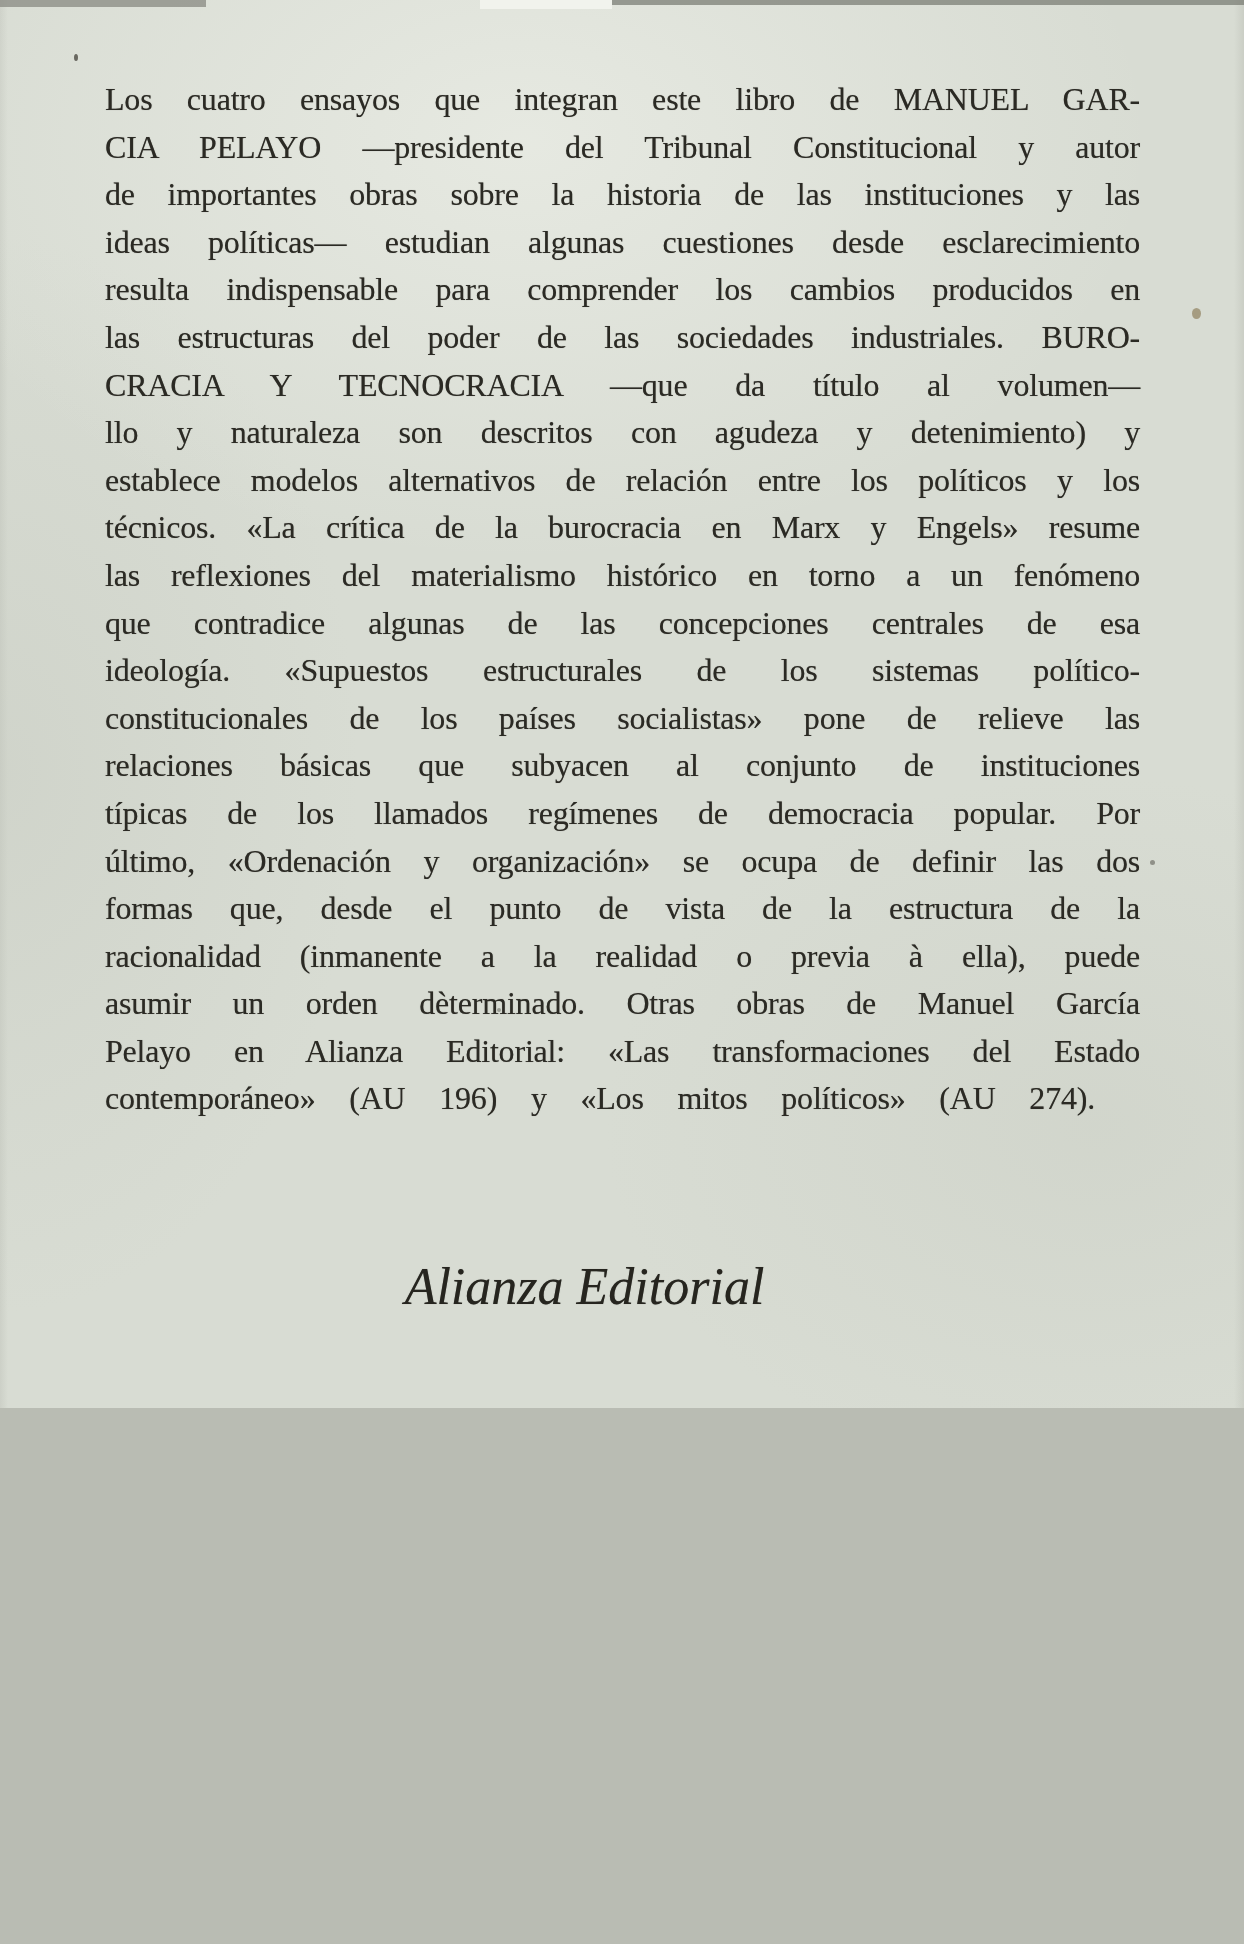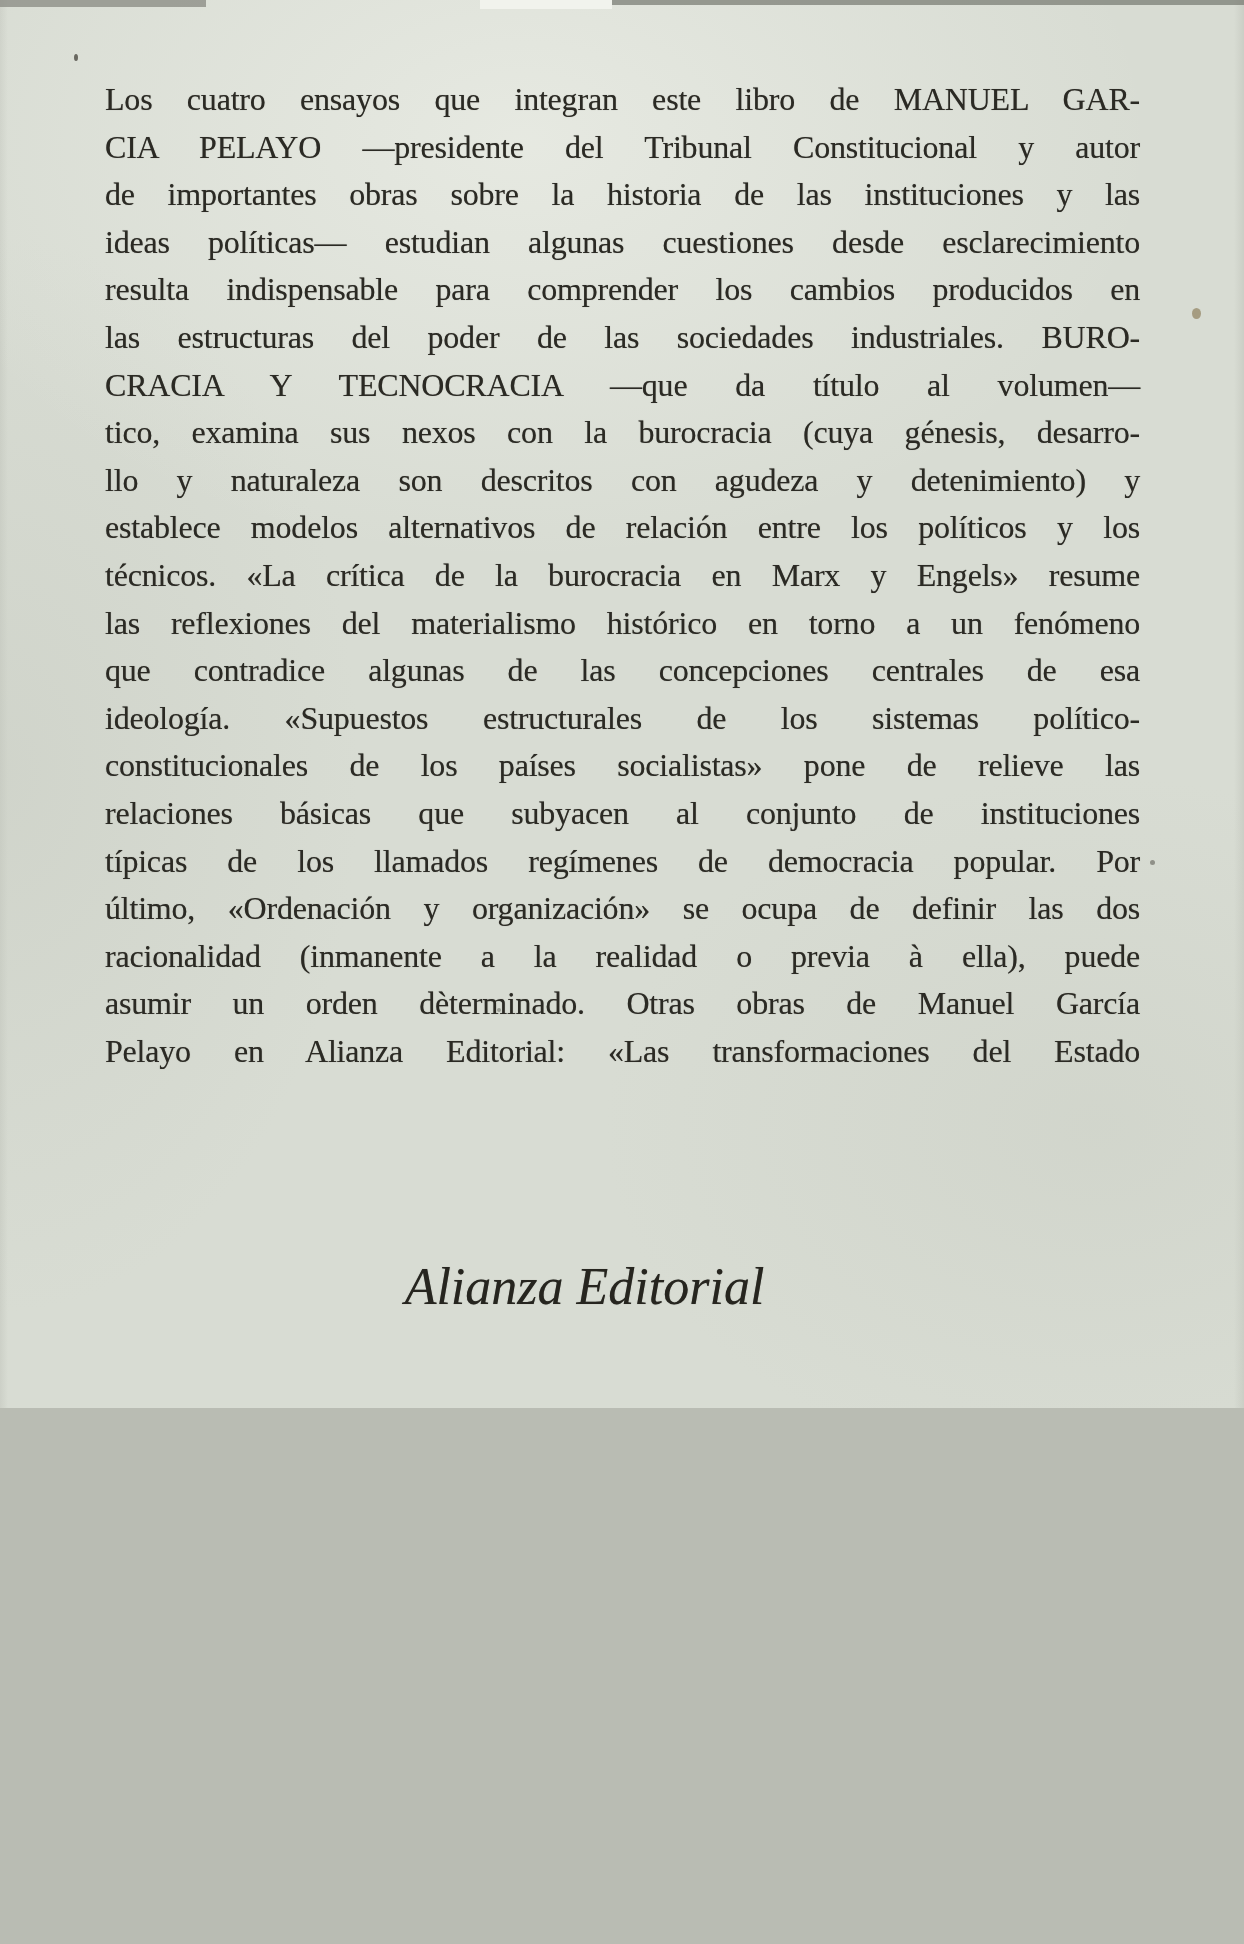--- a/index.html
+++ b/index.html
@@ -97,34 +97,35 @@
   <div class="edge e4"></div>
 
   <div class="blurb">
     <div class="line">Los cuatro ensayos que integran este libro de MANUEL GAR-</div>
     <div class="line">CIA PELAYO —presidente del Tribunal Constitucional y autor</div>
     <div class="line">de importantes obras sobre la historia de las instituciones y las</div>
     <div class="line">ideas políticas— estudian algunas cuestiones desde esclarecimiento</div>
     <div class="line">resulta indispensable para comprender los cambios producidos en</div>
     <div class="line">las estructuras del poder de las sociedades industriales. BURO-</div>
     <div class="line">CRACIA Y TECNOCRACIA —que da título al volumen—</div>
-    <div class="line">tico, examina sus nexos con la burocracia (cuya génesis, desarro-</div>
     <div class="line">llo y naturaleza son descritos con agudeza y detenimiento) y</div>
     <div class="line">establece modelos alternativos de relación entre los políticos y los</div>
     <div class="line">técnicos. «La crítica de la burocracia en Marx y Engels» resume</div>
     <div class="line">las reflexiones del materialismo histórico en torno a un fenómeno</div>
     <div class="line">que contradice algunas de las concepciones centrales de esa</div>
     <div class="line">ideología. «Supuestos estructurales de los sistemas político-</div>
     <div class="line">constitucionales de los países socialistas» pone de relieve las</div>
     <div class="line">relaciones básicas que subyacen al conjunto de instituciones</div>
     <div class="line">típicas de los llamados regímenes de democracia popular. Por</div>
     <div class="line">último, «Ordenación y organización» se ocupa de definir las dos</div>
+    <div class="line">formas que, desde el punto de vista de la estructura de la</div>
     <div class="line">racionalidad (inmanente a la realidad o previa à ella), puede</div>
     <div class="line">asumir un orden dèterminado. Otras obras de Manuel García</div>
     <div class="line">Pelayo en Alianza Editorial: «Las transformaciones del Estado</div>
+    <div class="line last">contemporáneo» (AU 196) y «Los mitos políticos» (AU 274).</div>
   </div>
 
   <div class="imprint">Alianza Editorial</div>
 
   <div class="wm-text">Scanned with CamScanner</div>
 
   <div class="wm-logo">
     <div class="box">CS</div>
     <div class="bar"></div>
   </div>

